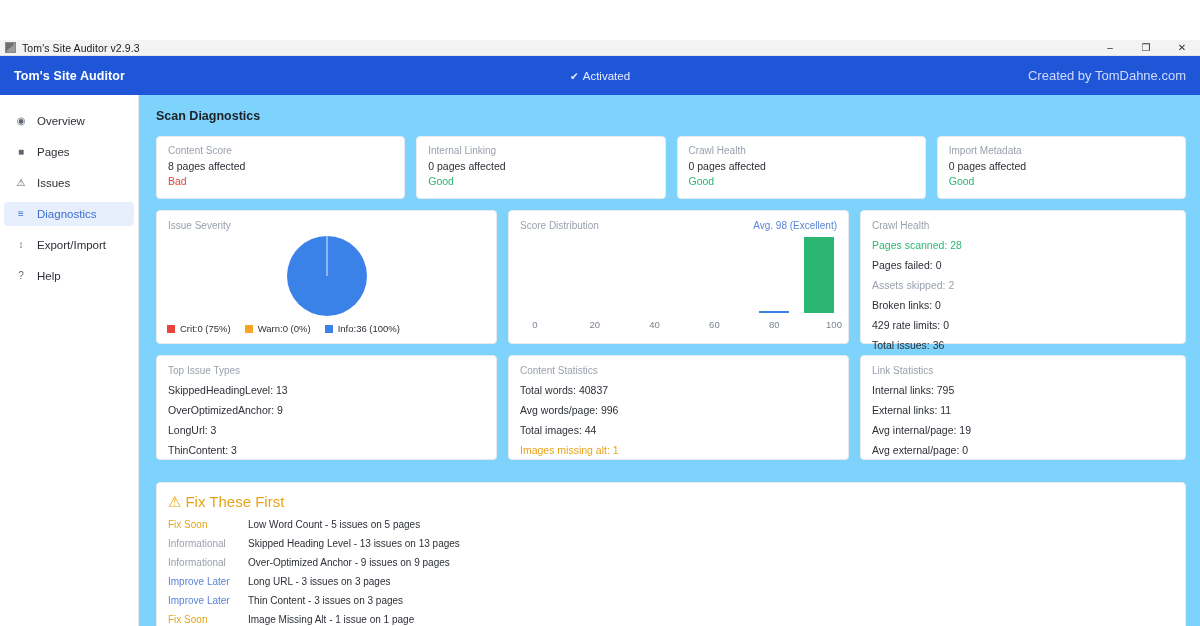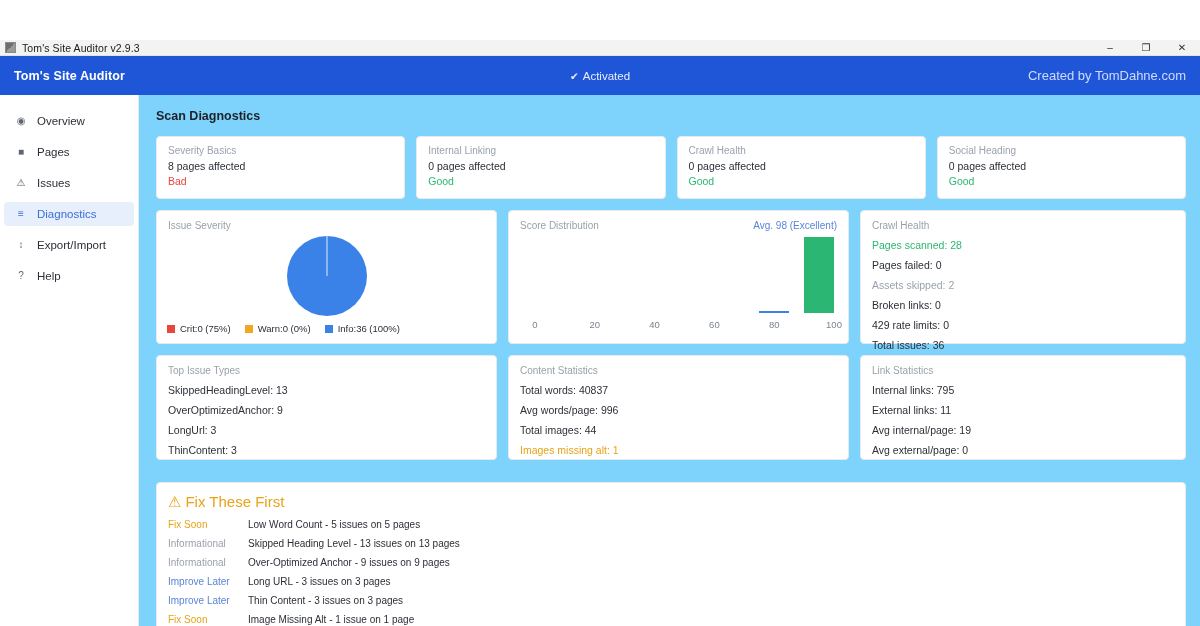--- a/index.html
+++ b/index.html
@@ -255,36 +255,36 @@
         <span class="lbl">Help</span>
       </div>
     </div>
 
   <div class="main">
 
     <div class="page-title">Scan Diagnostics</div>
 
     <div class="summary-row" id="summary-row">
         <div class="card summary-card">
-          <div class="sc-name">Severity Basics</div>
+          <div class="sc-name">Content Score</div>
           <div class="sc-affected">8 pages affected</div>
           <div class="sc-status" style="color:#e8453c">Bad</div>
         </div>
         <div class="card summary-card">
           <div class="sc-name">Internal Linking</div>
           <div class="sc-affected">0 pages affected</div>
           <div class="sc-status" style="color:#2bb673">Good</div>
         </div>
         <div class="card summary-card">
           <div class="sc-name">Crawl Health</div>
           <div class="sc-affected">0 pages affected</div>
           <div class="sc-status" style="color:#2bb673">Good</div>
         </div>
         <div class="card summary-card">
-          <div class="sc-name">Social Heading</div>
+          <div class="sc-name">Import Metadata</div>
           <div class="sc-affected">0 pages affected</div>
           <div class="sc-status" style="color:#2bb673">Good</div>
         </div>
       </div>
 
     <div class="charts-row">
 
       <div class="card chart-card c1">
         <div class="card-title">Issue Severity</div>
         <div class="pie-wrap">

